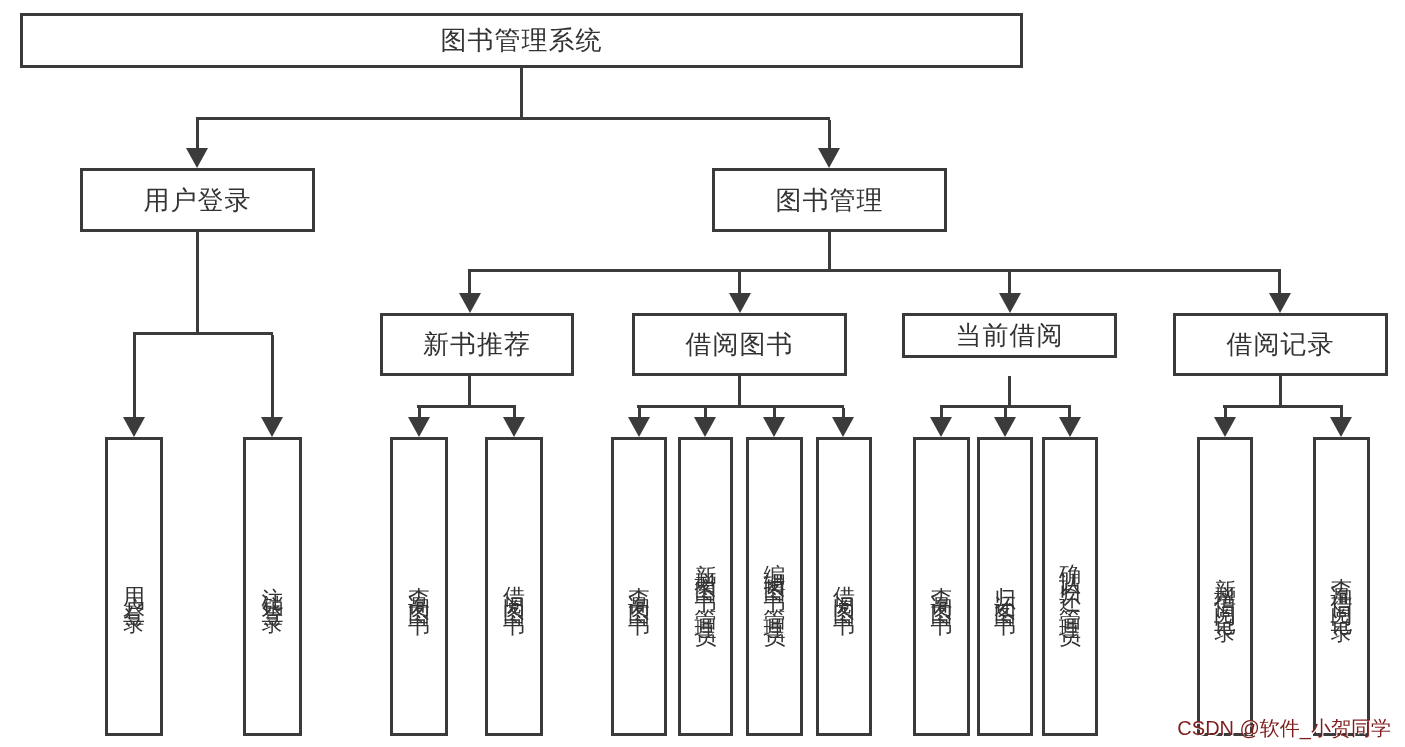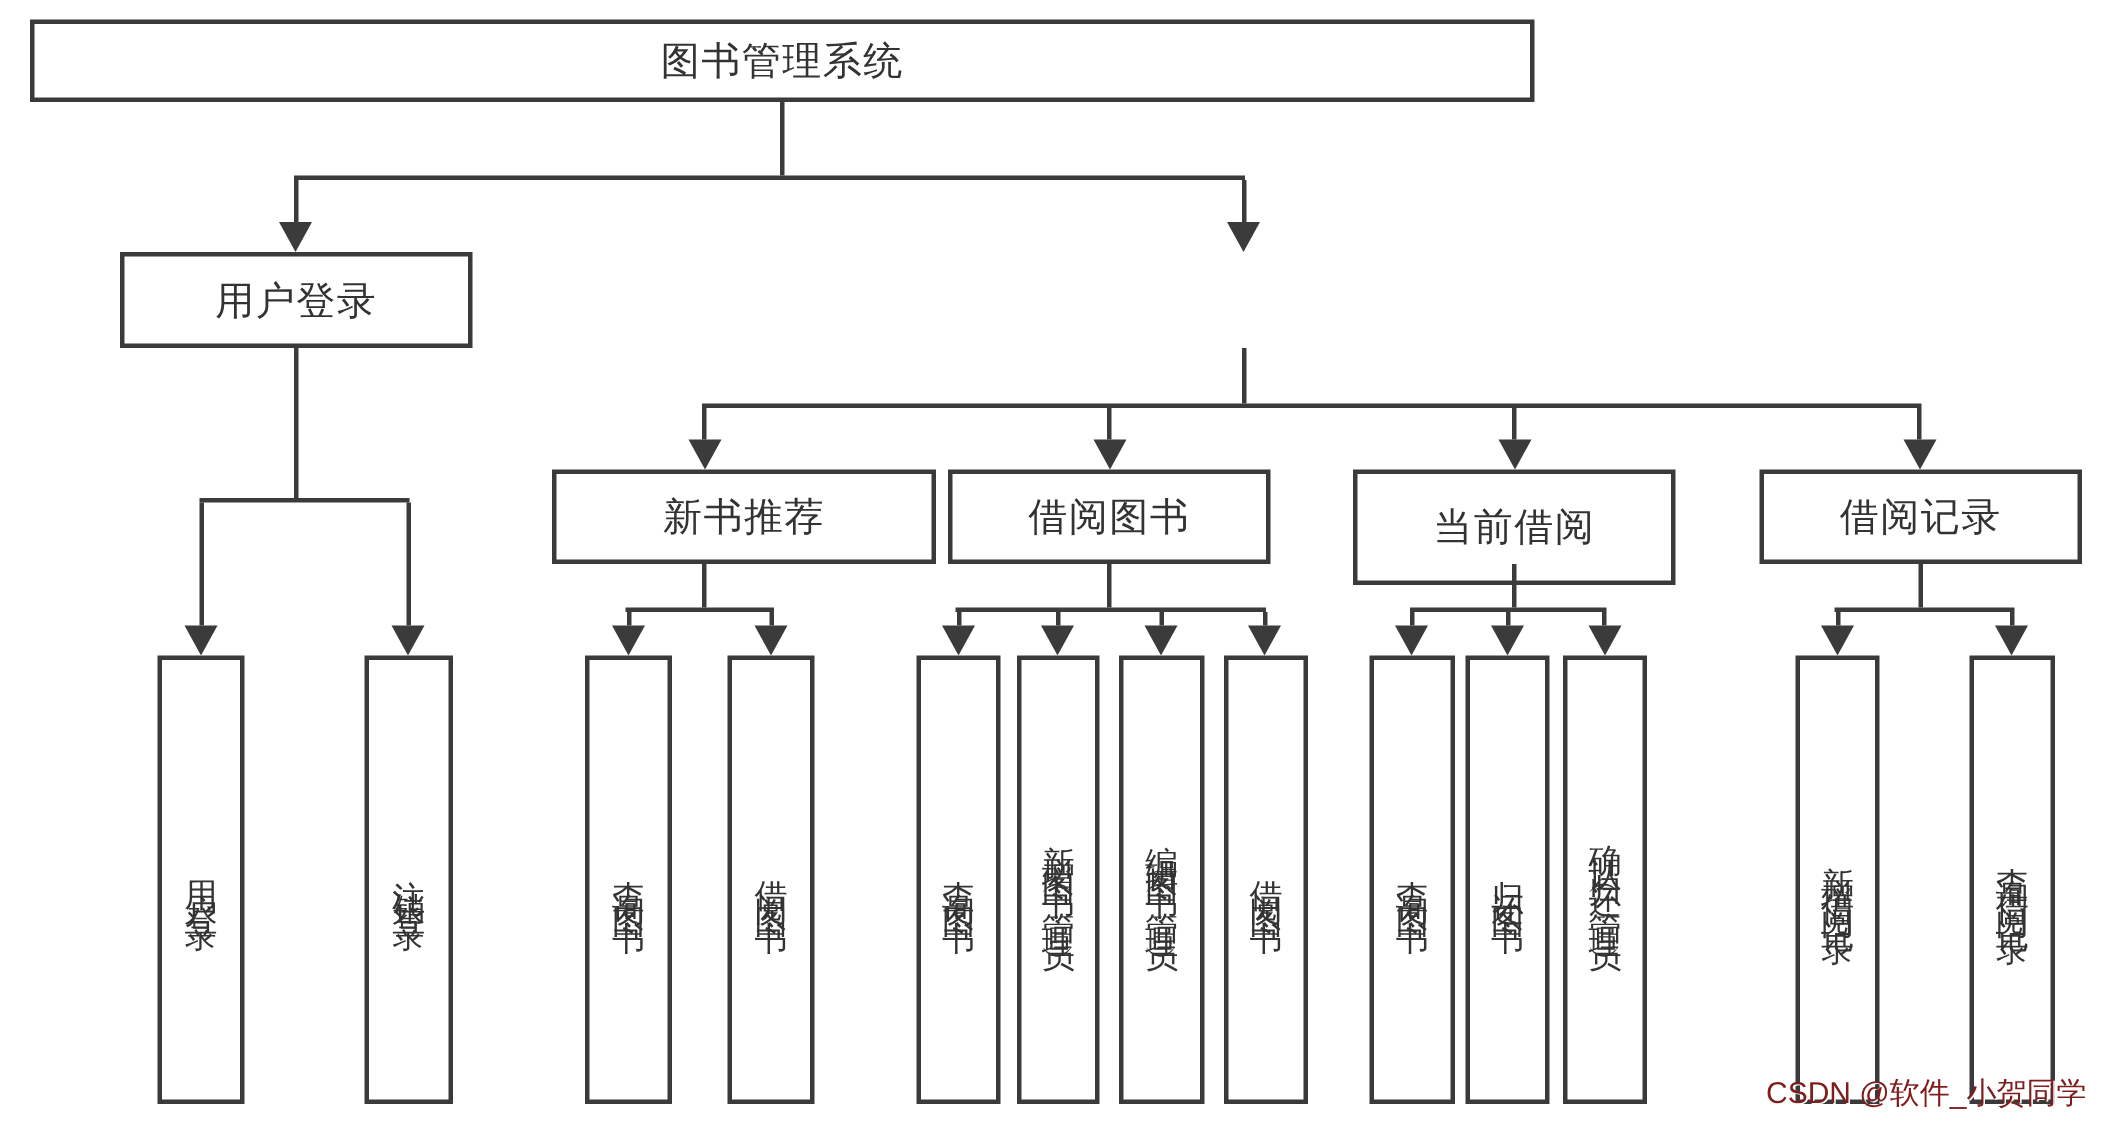--- a/index.html
+++ b/index.html
@@ -65,46 +65,49 @@
   <div class="vl" style="left:520px;top:68px;width:3px;height:49px"></div>
   <div class="hl" style="left:196px;top:117px;width:634px;height:3px"></div>
   <div class="vl" style="left:196px;top:120px;width:3px;height:28px"></div>
   <div class="arrow" style="left:186px;top:148px"></div>
   <div class="vl" style="left:828px;top:120px;width:3px;height:28px"></div>
   <div class="arrow" style="left:818px;top:148px"></div>
 
   <div class="node" style="left:80px;top:168px;width:235px;height:64px">
     <span class="lbl">用户登录</span>
   </div>
+  <div class="node" style="left:712px;top:168px;width:235px;height:64px">
+    <span class="lbl">图书管理</span>
+  </div>
 
   <div class="vl" style="left:196px;top:232px;width:3px;height:100px"></div>
   <div class="hl" style="left:133px;top:332px;width:140px;height:3px"></div>
   <div class="vl" style="left:133px;top:335px;width:3px;height:82px"></div>
   <div class="arrow" style="left:123px;top:417px"></div>
   <div class="vl" style="left:271px;top:335px;width:3px;height:82px"></div>
   <div class="arrow" style="left:261px;top:417px"></div>
 
   <div class="vl" style="left:828px;top:232px;width:3px;height:37px"></div>
   <div class="hl" style="left:468px;top:269px;width:813px;height:3px"></div>
   <div class="vl" style="left:468px;top:272px;width:3px;height:21px"></div>
   <div class="arrow" style="left:459px;top:293px"></div>
   <div class="vl" style="left:738px;top:272px;width:3px;height:21px"></div>
   <div class="arrow" style="left:729px;top:293px"></div>
   <div class="vl" style="left:1008px;top:272px;width:3px;height:21px"></div>
   <div class="arrow" style="left:999px;top:293px"></div>
   <div class="vl" style="left:1278px;top:272px;width:3px;height:21px"></div>
   <div class="arrow" style="left:1269px;top:293px"></div>
 
-  <div class="node" style="left:368px;top:313px;width:256px;height:63px">
+  <div class="node" style="left:380px;top:313px;width:194px;height:63px">
     <span class="lbl">新书推荐</span>
   </div>
   <div class="node" style="left:632px;top:313px;width:215px;height:63px">
     <span class="lbl">借阅图书</span>
   </div>
-  <div class="node" style="left:902px;top:313px;width:215px;height:77px">
+  <div class="node" style="left:902px;top:313px;width:215px;height:45px">
     <span class="lbl">当前借阅</span>
   </div>
   <div class="node" style="left:1173px;top:313px;width:215px;height:63px">
     <span class="lbl">借阅记录</span>
   </div>
 
   <div class="vl" style="left:468px;top:376px;width:3px;height:29px"></div>
   <div class="hl" style="left:417px;top:405px;width:99px;height:3px"></div>
   <div class="vl" style="left:418px;top:408px;width:3px;height:9px"></div>
   <div class="arrow" style="left:408px;top:417px"></div>

